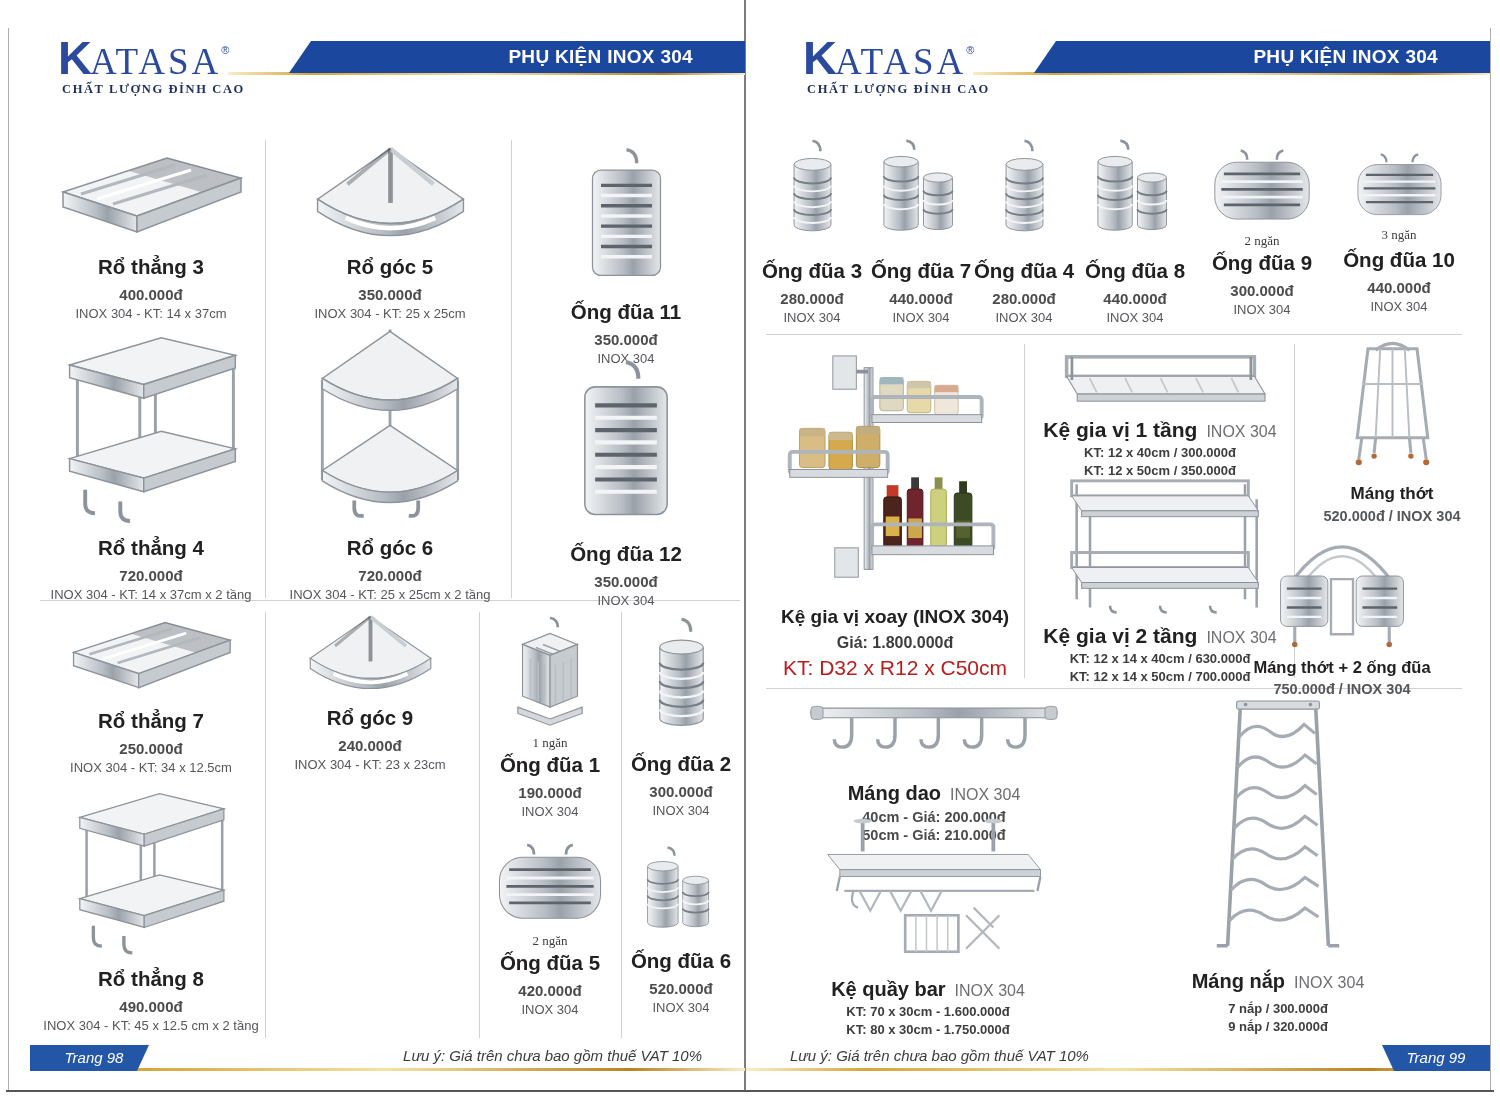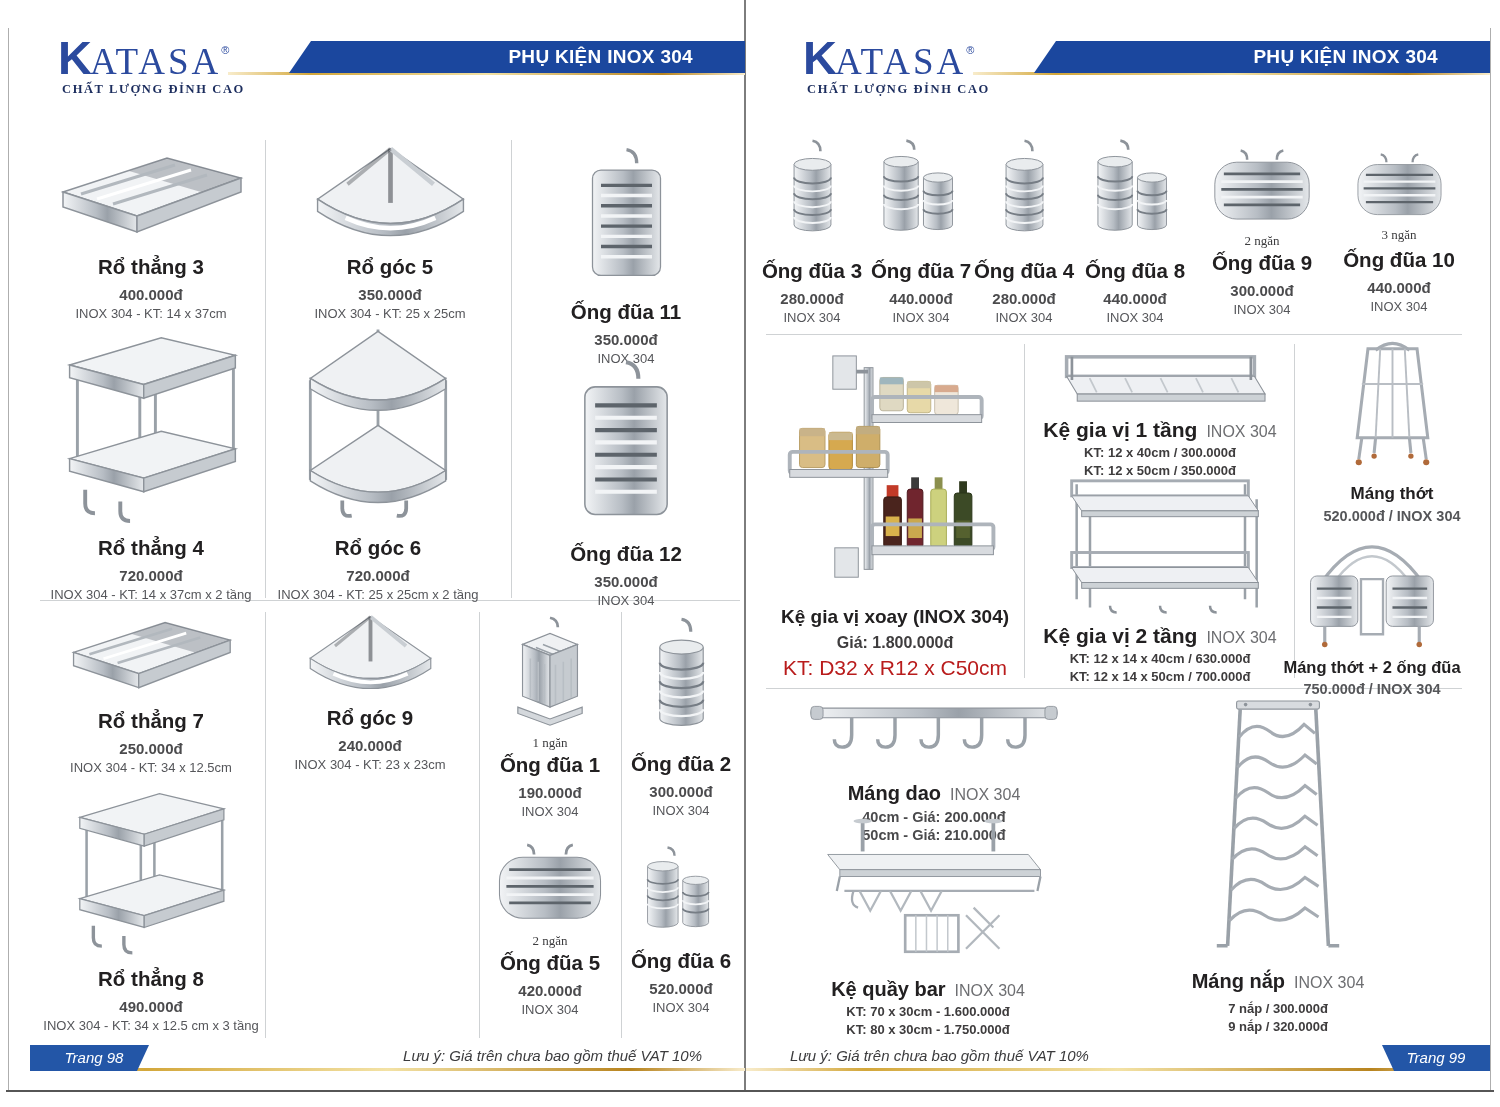--- a/index.html
+++ b/index.html
@@ -393,21 +393,21 @@
 
   <div class="card" style="left:42px;top:322px;width:218px">
     <svg class="pimg" viewBox="0 0 200 210" style="width:195px;height:205px">
         <use href="#sym-tray2"></use>
       </svg>
     <div class="pname">Rổ thẳng 4</div>
     <div class="pprice">720.000đ</div>
     <div class="pspec">INOX 304 - KT: 14 x 37cm x 2 tầng</div>
   </div>
 
-  <div class="card" style="left:272px;top:320px;width:212px">
+  <div class="card" style="left:284px;top:320px;width:212px">
     <svg class="pimg" viewBox="0 0 200 220" style="width:188px;height:207px">
         <use href="#sym-corner2"></use>
       </svg>
     <div class="pname">Rổ góc 6</div>
     <div class="pprice">720.000đ</div>
     <div class="pspec">INOX 304 - KT: 25 x 25cm x 2 tầng</div>
   </div>
 
   <div class="card" style="left:520px;top:358px;width:212px">
     <svg class="pimg" viewBox="0 0 140 170" style="width:144px;height:175px">
@@ -454,21 +454,21 @@
     <div class="pprice">300.000đ</div>
     <div class="pspec">INOX 304</div>
   </div>
 
   <div class="card" style="left:42px;top:780px;width:218px">
     <svg class="pimg" viewBox="0 0 200 210" style="width:170px;height:178px">
         <use href="#sym-tray2"></use>
       </svg>
     <div class="pname">Rổ thẳng 8</div>
     <div class="pprice">490.000đ</div>
-    <div class="pspec">INOX 304 - KT: 34 x 12.5 cm x 3 tầng</div>
+    <div class="pspec">INOX 304 - KT: 45 x 12.5 cm x 2 tầng</div>
   </div>
 
 
   <div class="card" style="left:486px;top:842px;width:128px">
     <svg class="pimg" viewBox="0 0 170 130" style="width:118px;height:90px">
         <use href="#sym-holder-basket"></use>
       </svg>
     <div class="pcap">2 ngăn</div>
     <div class="pname" style="margin-top:2px">Ống đũa 5</div>
     <div class="pprice">420.000đ</div>
@@ -574,21 +574,21 @@
   </div>
 
   <div class="card" style="left:1306px;top:338px;width:172px">
     <svg class="pimg" viewBox="0 0 160 180" style="width:123px;height:138px">
         <use href="#sym-board-rack"></use>
       </svg>
     <div class="mname">Máng thớt</div>
     <div class="mprice">520.000đ / INOX 304</div>
   </div>
 
-  <div class="card" style="left:1278px;top:524px;width:188px">
+  <div class="card" style="left:1248px;top:524px;width:188px">
     <svg class="pimg" viewBox="0 0 200 160" style="width:158px;height:126px">
         <use href="#sym-board-rack2"></use>
       </svg>
     <div class="mname" style="font-size:16.5px">Máng thớt + 2 ống đũa</div>
     <div class="mprice">750.000đ / INOX 304</div>
   </div>
 
   <div class="card" style="left:788px;top:696px;width:292px">
     <svg class="pimg" viewBox="0 0 300 90" style="width:260px;height:78px">
         <use href="#sym-hook-rail"></use>

